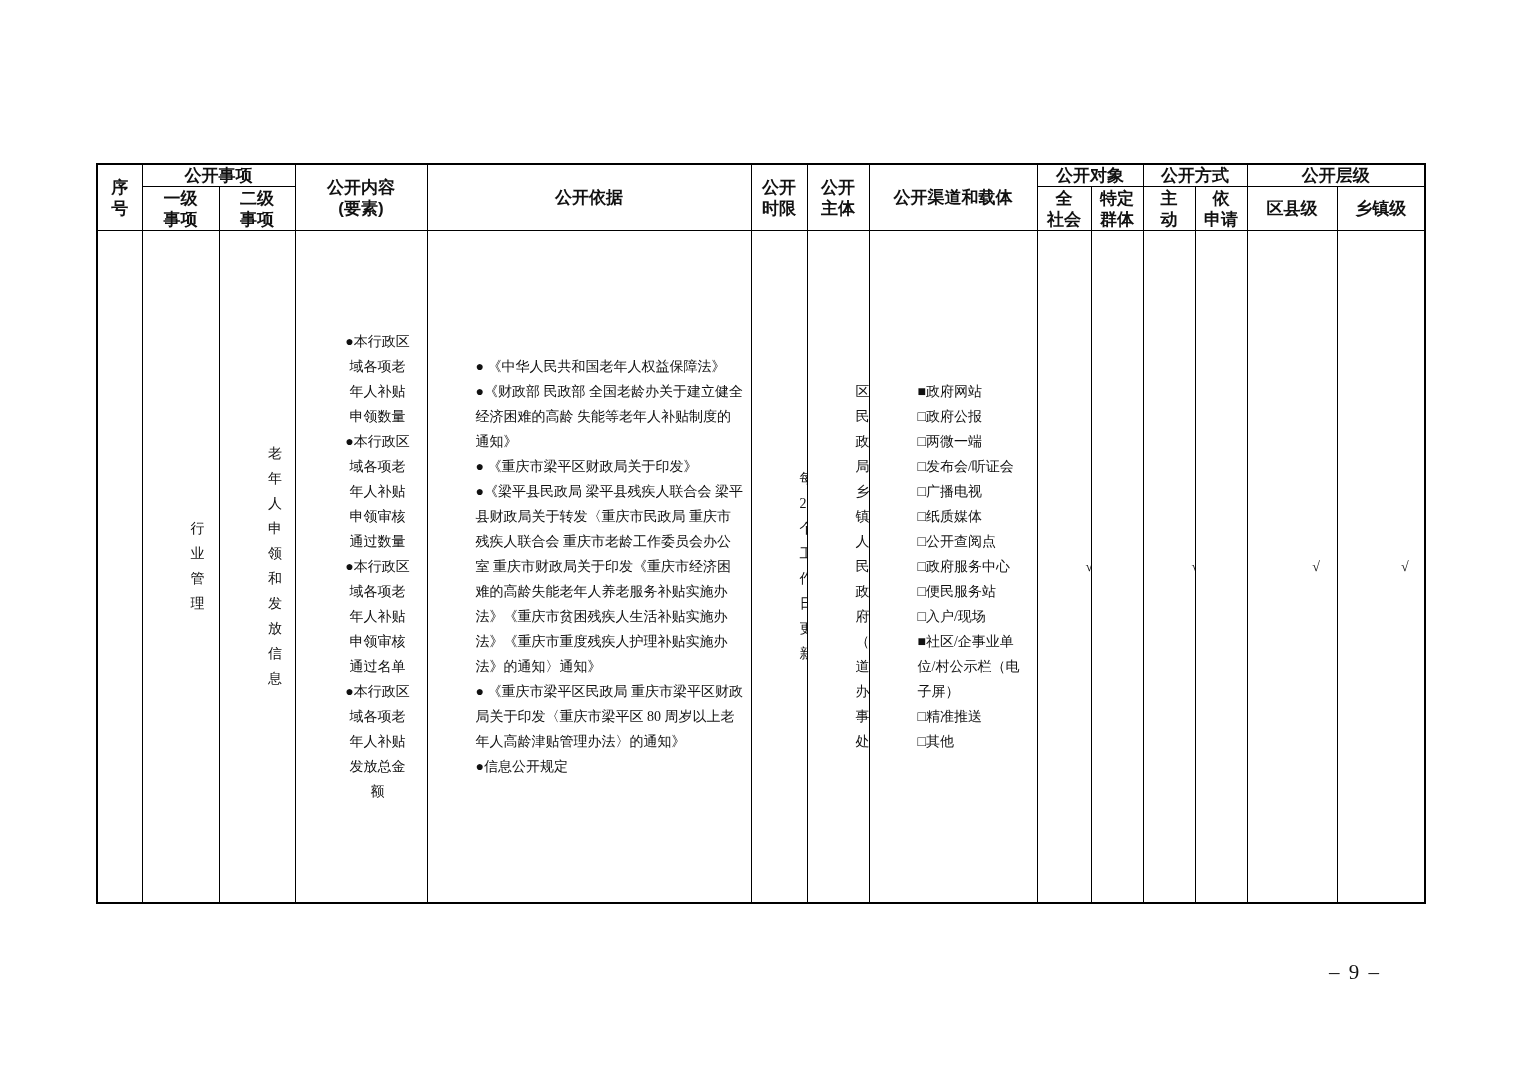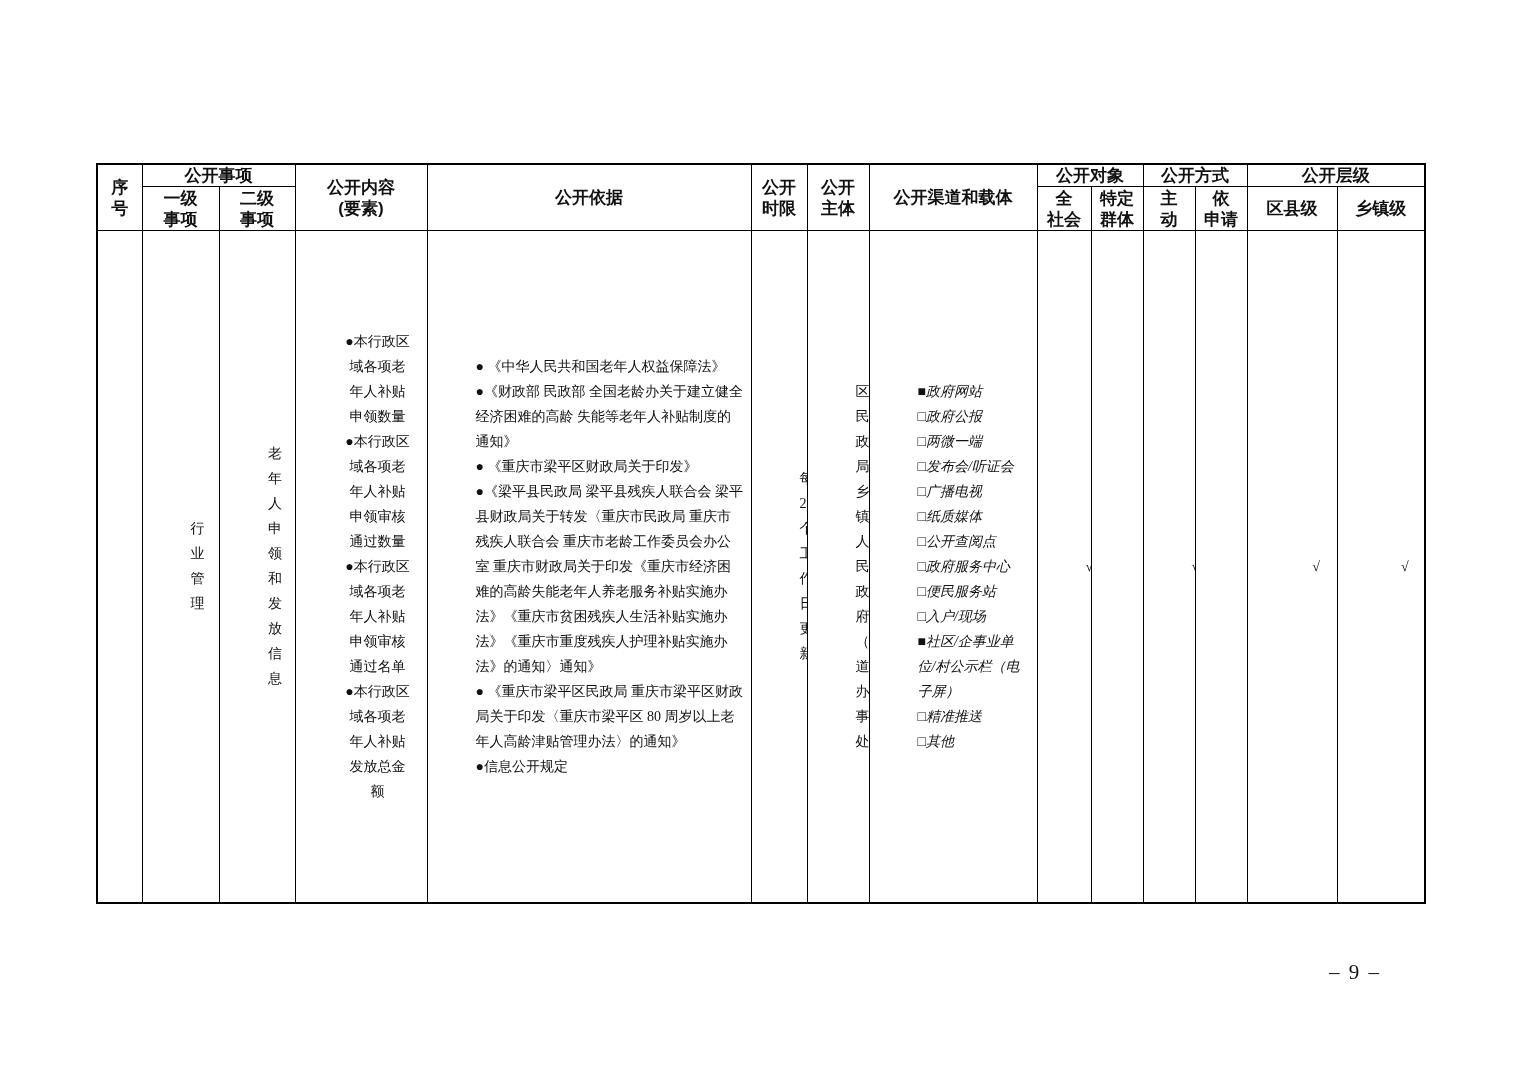--- a/index.html
+++ b/index.html
@@ -31,21 +31,21 @@
   tr.h1 { height: 21px; }
   tr.h2 { height: 44px; }
   tr.data { height: 672px; }
   .td-xuhao   { text-align: center; }
   .td-yiji    { padding: 0 12px; text-align: left; margin-left: 25px; }
   .td-erji    { padding: 0 12px; text-align: center; }
   .td-neirong { padding: 0 15px; text-align: center; }
   .td-yiju    { padding: 0 6px;  text-align: left; }
   .td-shixian { padding: 0 7px;  text-align: left; margin-left: 24px; }
   .td-zhuti   { padding: 0 10px; text-align: right; }
-  .td-qudao   { padding: 0 14px; text-align: left; font-style: italic; }
+  .td-qudao   { padding: 0 14px; text-align: left; }
   .td-check   { text-align: center; font-size: 16px; }
   .line { display: block; }
   .page-number {
     position: absolute; left: 1300px; top: 960px;
     width: 110px; text-align: center;
     font-size: 21px; letter-spacing: 2px;
     color: #111111;
   }
 </style>
 </head>

